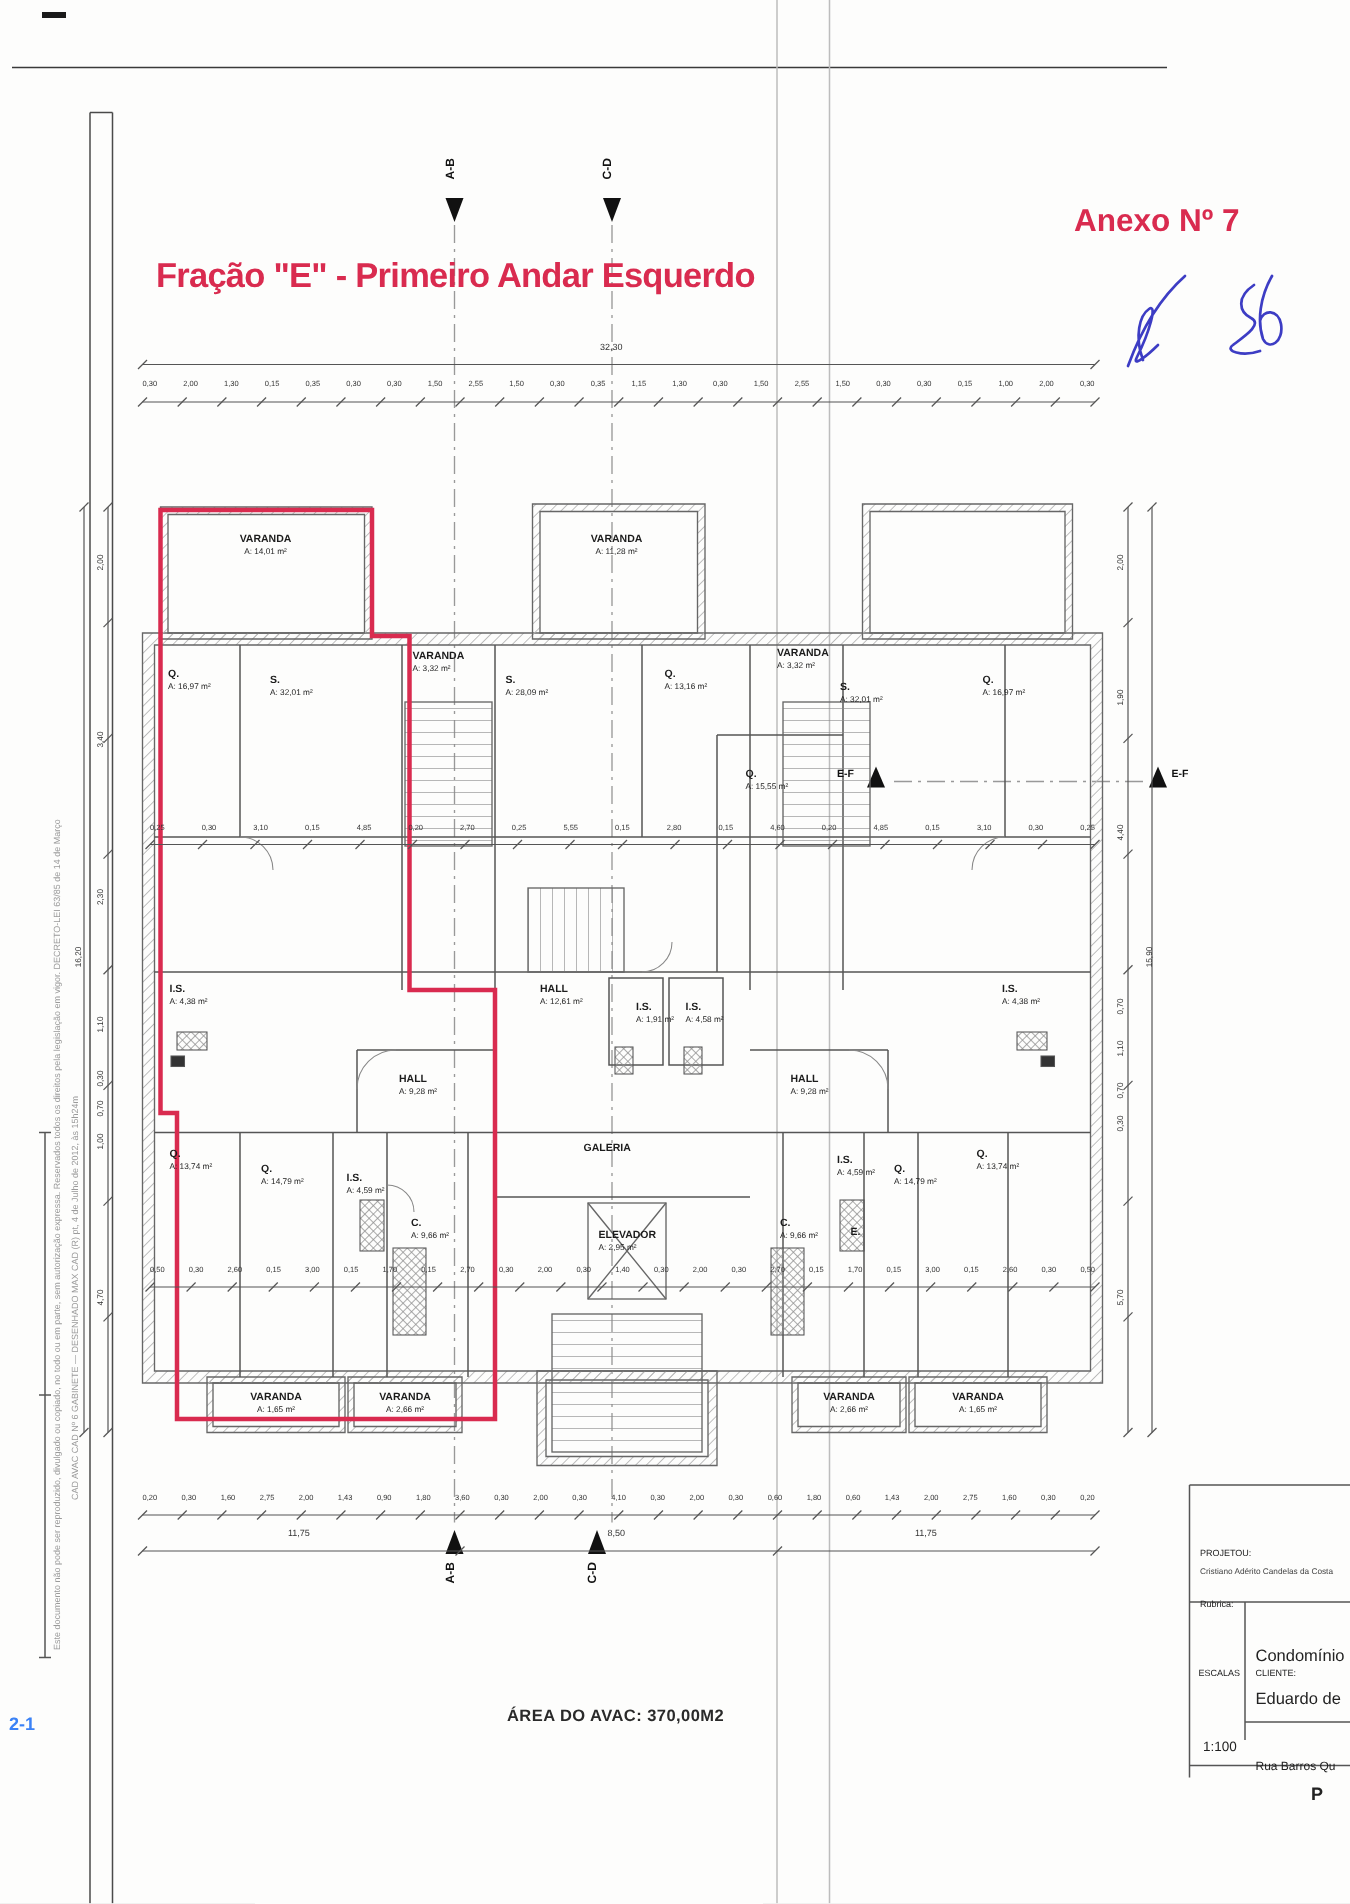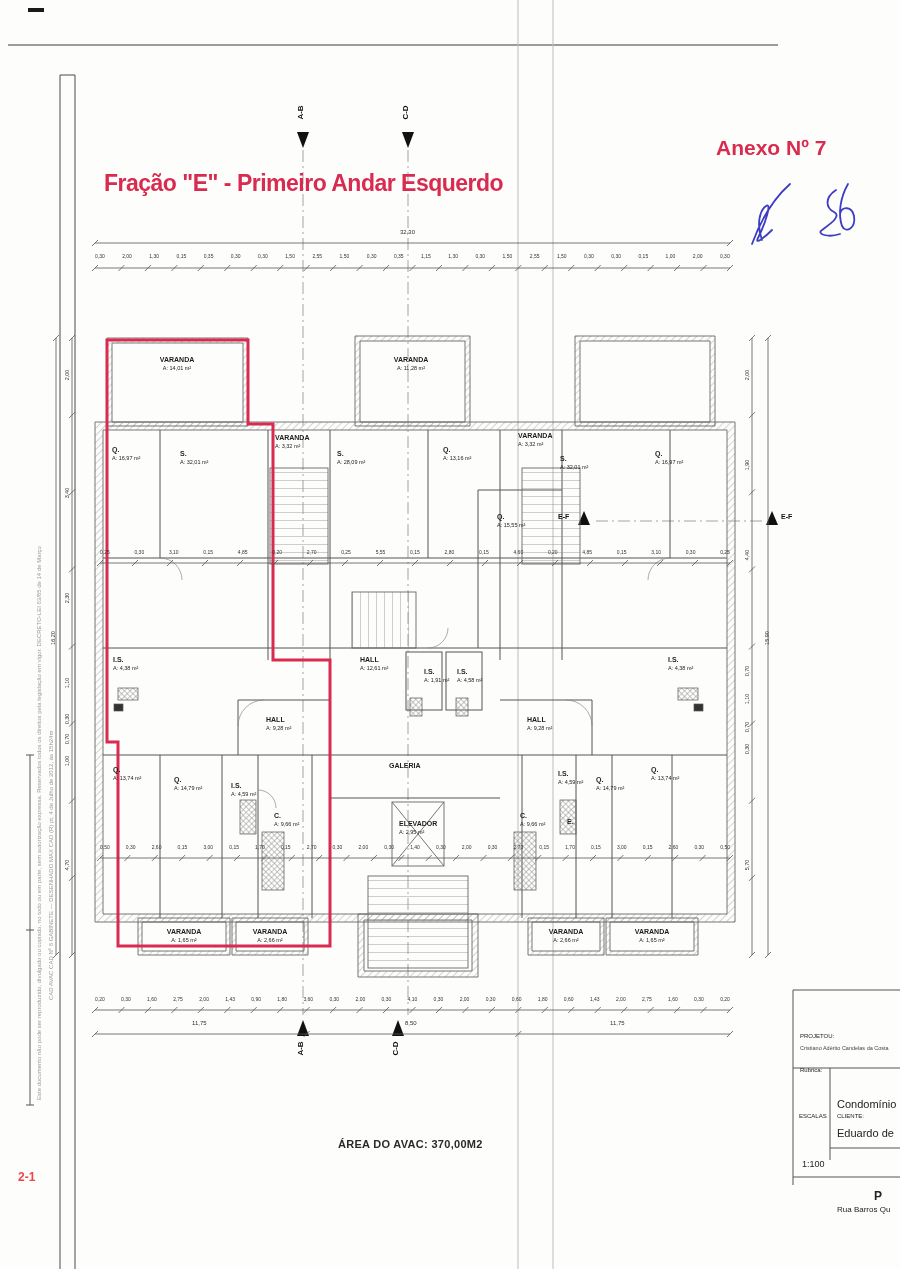--- a/index.html
+++ b/index.html
@@ -12,21 +12,21 @@
   .room .rname{font-size:7px;font-weight:bold;}
   .room .rarea{font-size:5.5px;}
   .ctr{transform:translateX(-50%);text-align:center;}
   .numrow{position:absolute;display:flex;justify-content:space-between;font-size:5px;color:#333;}
   .numrow span{white-space:nowrap;}
   .dimtotal{position:absolute;font-size:6px;color:#333;}
   .vdim{position:absolute;font-size:5.5px;color:#333;transform:rotate(-90deg);transform-origin:center;white-space:nowrap;}
   .secmark{position:absolute;font-size:8px;font-weight:bold;color:#111;transform:rotate(-90deg);transform-origin:center;}
   .efmark{position:absolute;font-size:7px;font-weight:bold;color:#111;}
   .areatext{left:338px;top:1138px;font-size:11px;font-weight:bold;color:#2a2a2a;letter-spacing:.3px;}
-  .sheetnum{left:18px;top:1142px;font-size:12px;font-weight:bold;color:#ef4444;margin-top:28px;}
+  .sheetnum{left:6px;top:1142px;font-size:12px;font-weight:bold;color:#3b82f6;}
   .sidetext{position:absolute;font-size:6px;color:#9a9a9a;transform:rotate(-90deg);transform-origin:0 0;white-space:nowrap;}
   .tb{position:absolute;color:#222;white-space:nowrap;margin-top:37px;}
   .tb-small{font-size:6px;}
   .tb-name{font-size:5.5px;color:#444;}
   .tb-big{font-size:11px;}
   .tb-med{font-size:8px;}
   .tb-scale{font-size:9px;}
   .tb-p{font-size:12px;font-weight:bold;}
 </style>
 </head>
@@ -605,16 +605,16 @@
     </g>
   </svg>
   <div class="tb tb-small" style="left:800px;top:996px">PROJETOU:</div>
   <div class="tb tb-name" style="left:800px;top:1008px">Cristiano Adérito Candelas da Costa</div>
   <div class="tb tb-small" style="left:800px;top:1030px">Rubrica:</div>
   <div class="tb tb-small" style="left:799px;top:1076px">ESCALAS</div>
   <div class="tb tb-small" style="left:837px;top:1076px">CLIENTE:</div>
   <div class="tb tb-big" style="left:837px;top:1090px">Eduardo de</div>
   <div class="tb tb-big" style="left:837px;top:1061px">Condomínio</div>
   <div class="tb tb-scale" style="left:802px;top:1122px">1:100</div>
-  <div class="tb tb-med" style="left:837px;top:1168px">Rua Barros Qu</div>
+  <div class="tb tb-med" style="left:837px;top:1136px">Rua Barros Qu</div>
   <div class="tb tb-p" style="left:874px;top:1152px">P</div>
 
 </div>
 
 </body></html>

